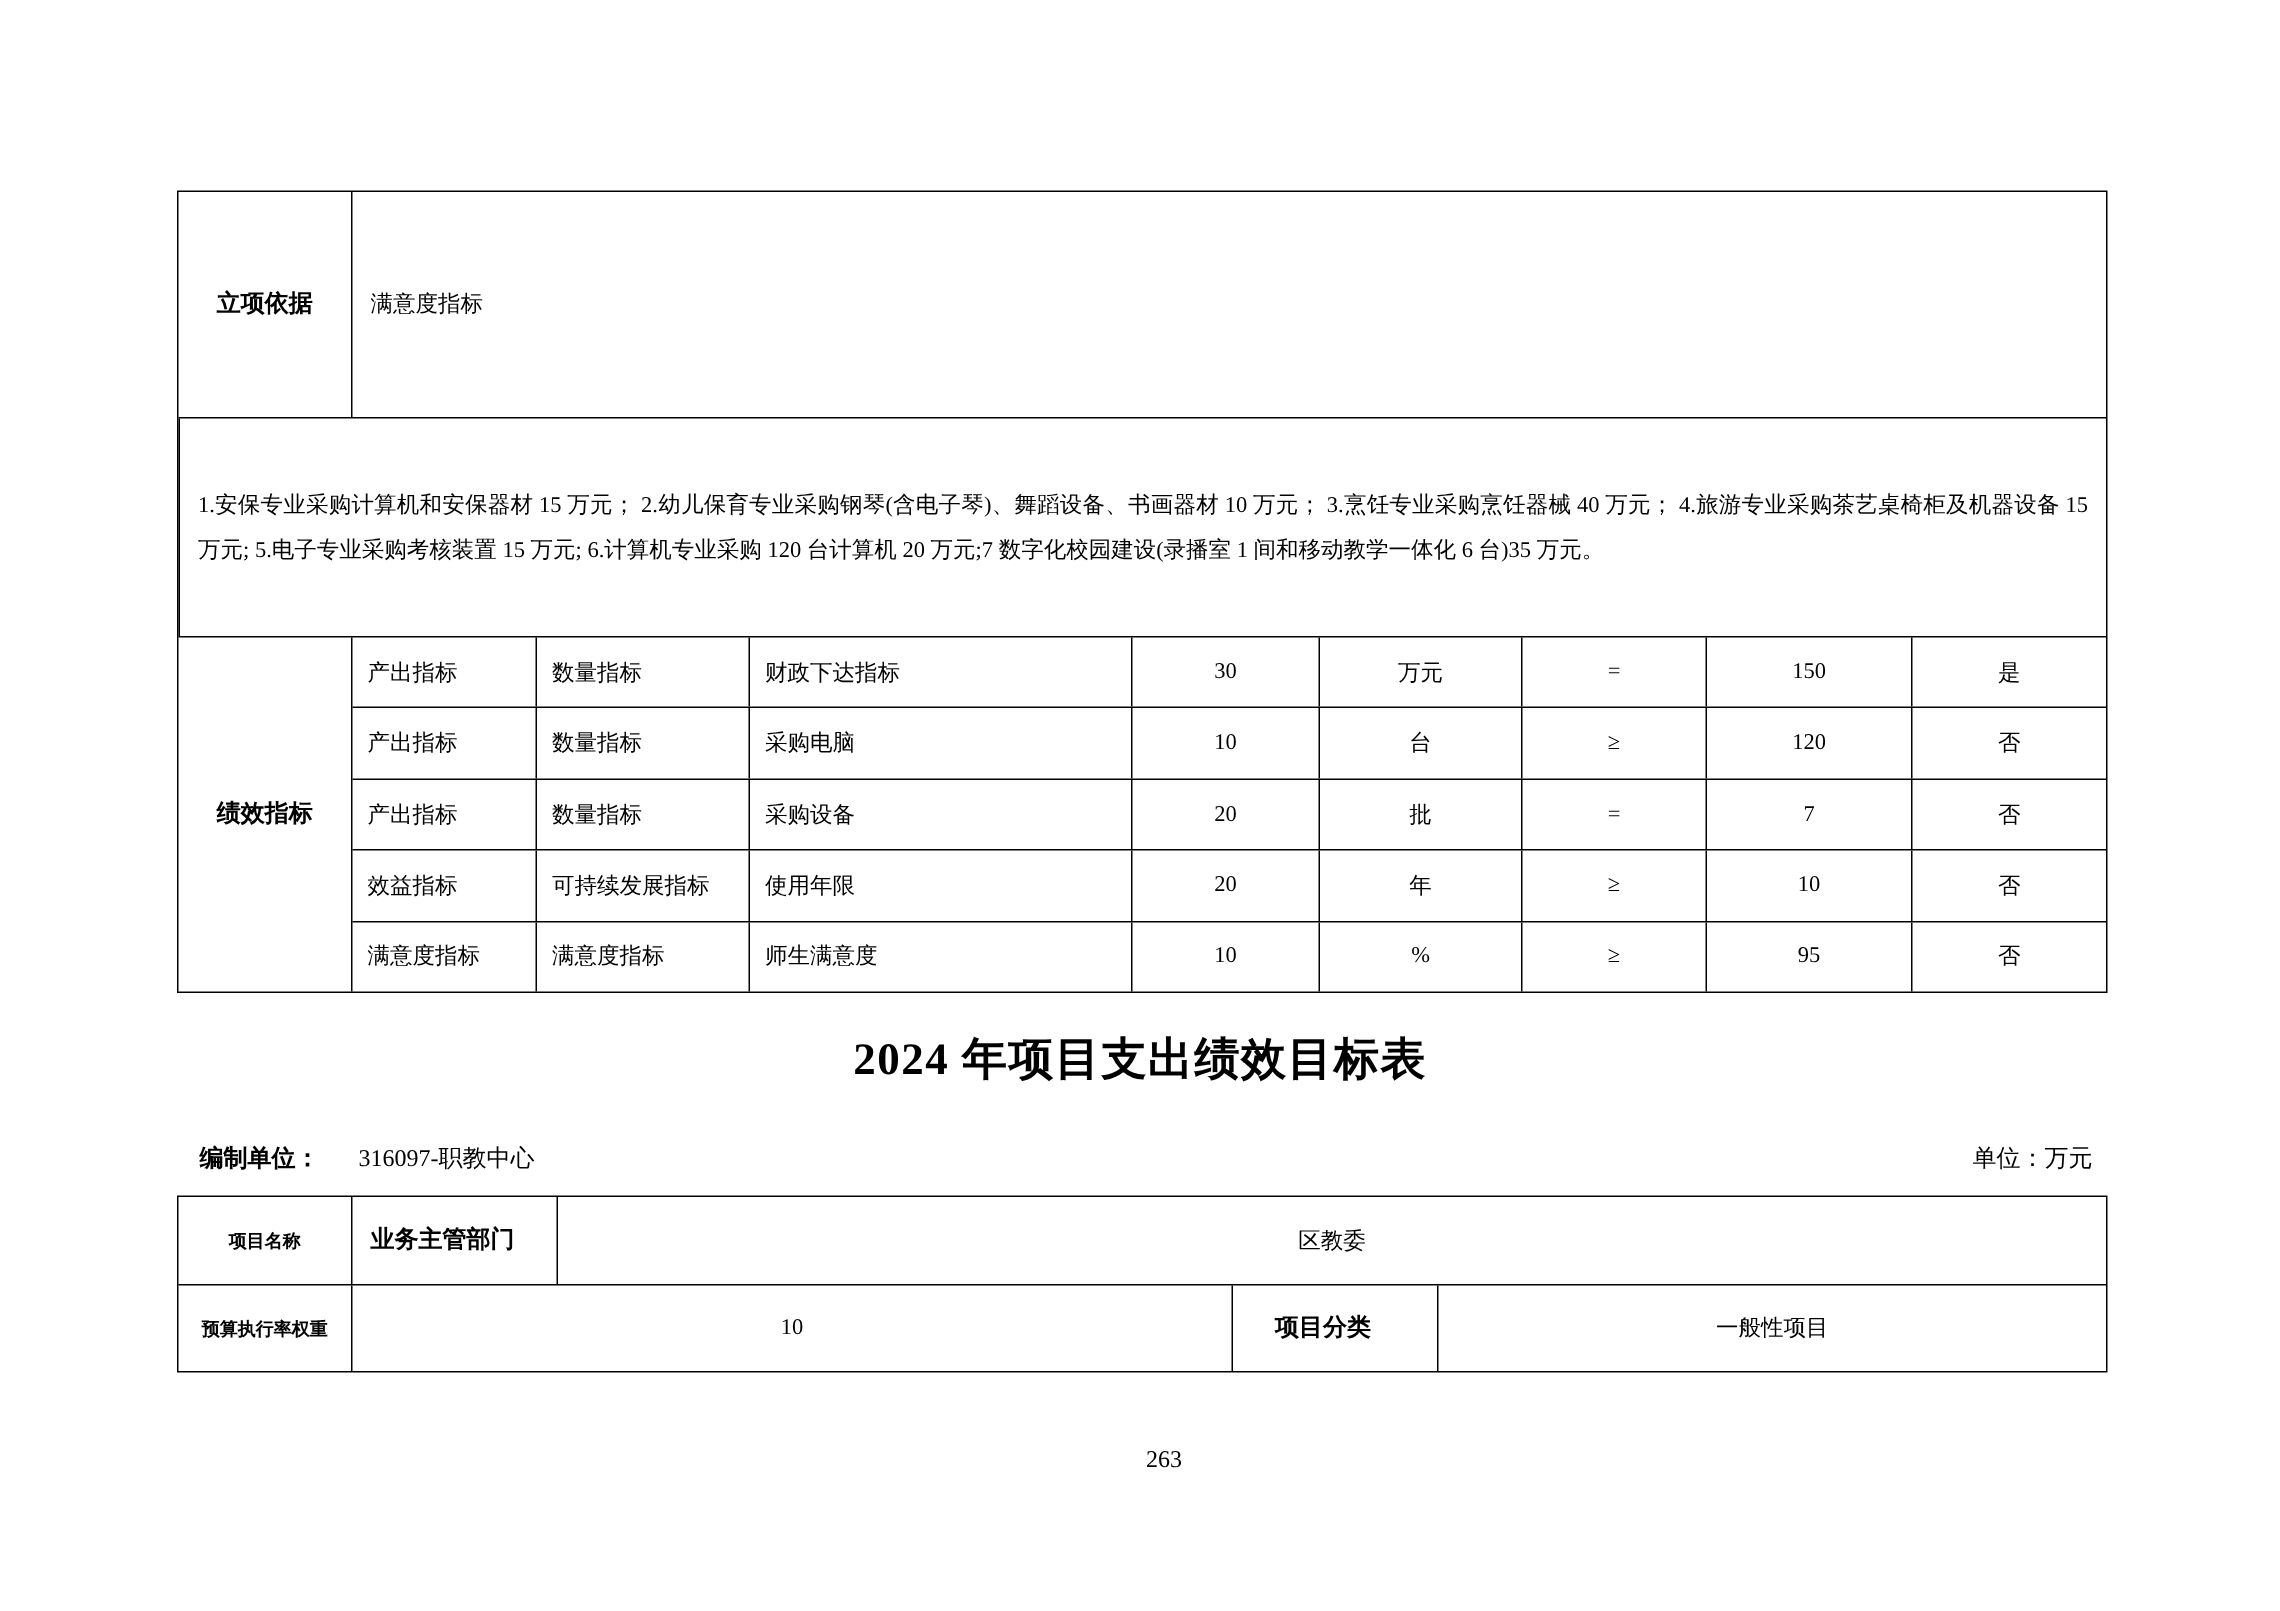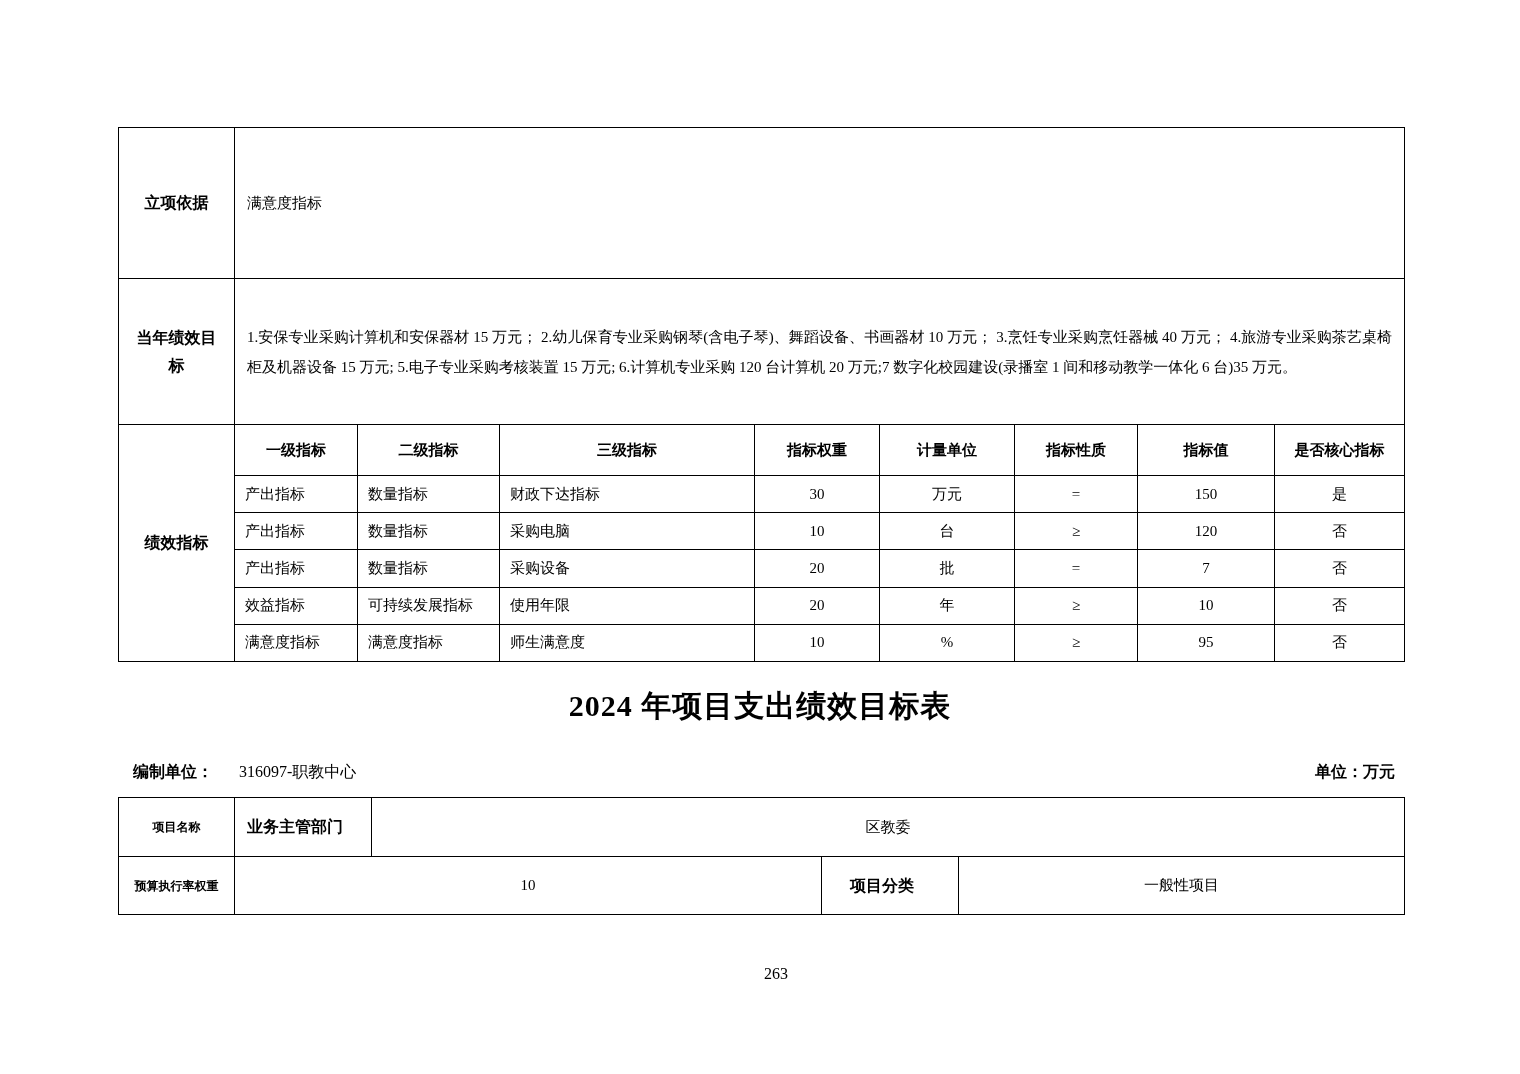--- a/index.html
+++ b/index.html
@@ -51,21 +51,21 @@
     text-align: center; font-size: 30px; font-weight: bold; letter-spacing: 1px;
   }
 
   
   .meta-line {
     position: absolute; left: 118px; top: 762px; width: 1287px;
     display: flex; align-items: baseline; font-size: 16px;
   }
   .meta-label { font-weight: bold; margin-left: 15px; }
   .meta-value { margin-left: 26px; }
-  .meta-unit { margin-left: auto; margin-right: 10px; font-weight: bold; }
+  .meta-unit { margin-left: auto; margin-right: 10px; }
 
   
   .proj-table {
     position: absolute; left: 118px; top: 797px; width: 1287px;
     border: 1px solid #000; display: flex; flex-direction: column; font-size: 15px;
   }
   .p-row { display: flex; height: 58px; }
   .p-row + .p-row { border-top: 1px solid #000; }
   .p-lbl1 {
     width: 115px; flex: 0 0 115px; display: flex; align-items: center; justify-content: center;
@@ -97,40 +97,29 @@
 <div class="perf-table">
 
   <div class="t-row" style="flex:0 0 150px">
     <div class="lbl-cell">立项依据</div>
     <div class="cnt-cell">
       <div class="basis-text">满意度指标</div>
     </div>
   </div>
 
   <div class="t-row" style="flex:0 0 146px">
-    <div class="lbl-cell">当年绩效目标</div>
     <div class="cnt-cell">
       <div class="target-text">1.安保专业采购计算机和安保器材 15 万元； 2.幼儿保育专业采购钢琴(含电子琴)、舞蹈设备、书画器材 10 万元； 3.烹饪专业采购烹饪器械 40 万元； 4.旅游专业采购茶艺桌椅柜及机器设备 15 万元; 5.电子专业采购考核装置 15 万元; 6.计算机专业采购 120 台计算机 20 万元;7 数字化校园建设(录播室 1 间和移动教学一体化 6 台)35 万元。</div>
     </div>
   </div>
 
   <div class="t-row" style="flex:1">
     <div class="lbl-cell">绩效指标</div>
     <div class="ind-grid">
 
-      <div class="ind-row ind-head">
-        <div class="ic c1">一级指标</div>
-        <div class="ic c2">二级指标</div>
-        <div class="ic c3">三级指标</div>
-        <div class="ic c4">指标权重</div>
-        <div class="ic c5">计量单位</div>
-        <div class="ic c6">指标性质</div>
-        <div class="ic c7">指标值</div>
-        <div class="ic c8">是否核心指标</div>
-      </div>
 
       <div class="ind-row">
         <div class="ic c1">产出指标</div>
         <div class="ic c2">数量指标</div>
         <div class="ic c3">财政下达指标</div>
         <div class="ic c4">30</div>
         <div class="ic c5">万元</div>
         <div class="ic c6">=</div>
         <div class="ic c7">150</div>
         <div class="ic c8">是</div>

